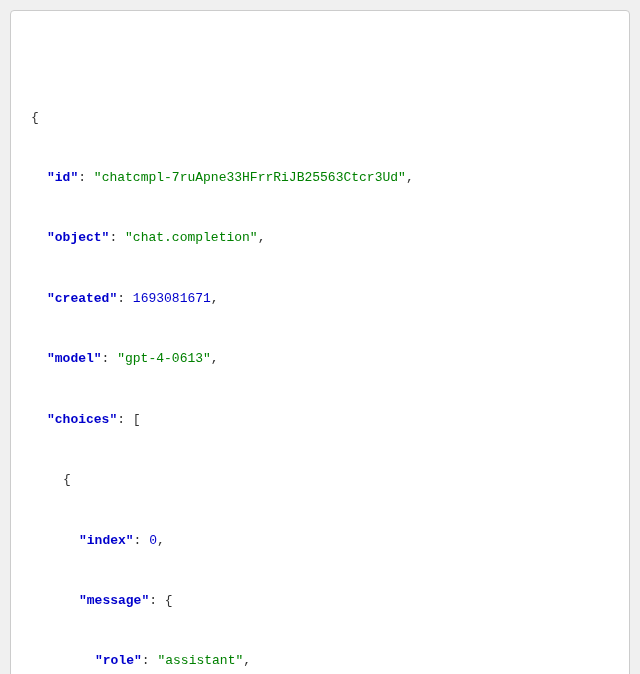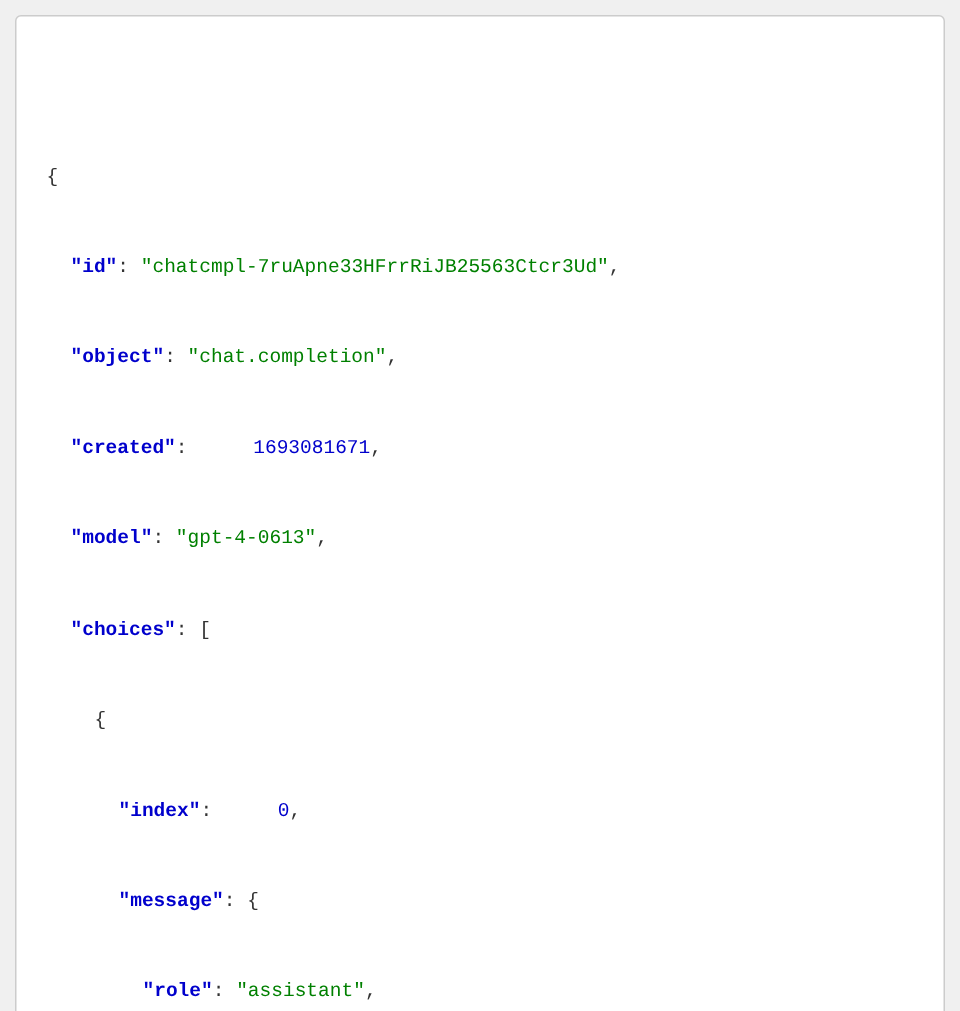--- a/index.html
+++ b/index.html
@@ -41,21 +41,20 @@
       color: #0000cc;
       font-weight: bold;
     }
 
     .string-value {
       color: #008000;
     }
 
     .number-value {
       color: #0000cc;
-      margin-left: 36px;
     }
 
     .punctuation {
       color: #333333;
     }
 
     .indent-1 { margin-left: 16px; }
     .indent-2 { margin-left: 32px; }
     .indent-3 { margin-left: 48px; }
     .indent-4 { margin-left: 64px; }

